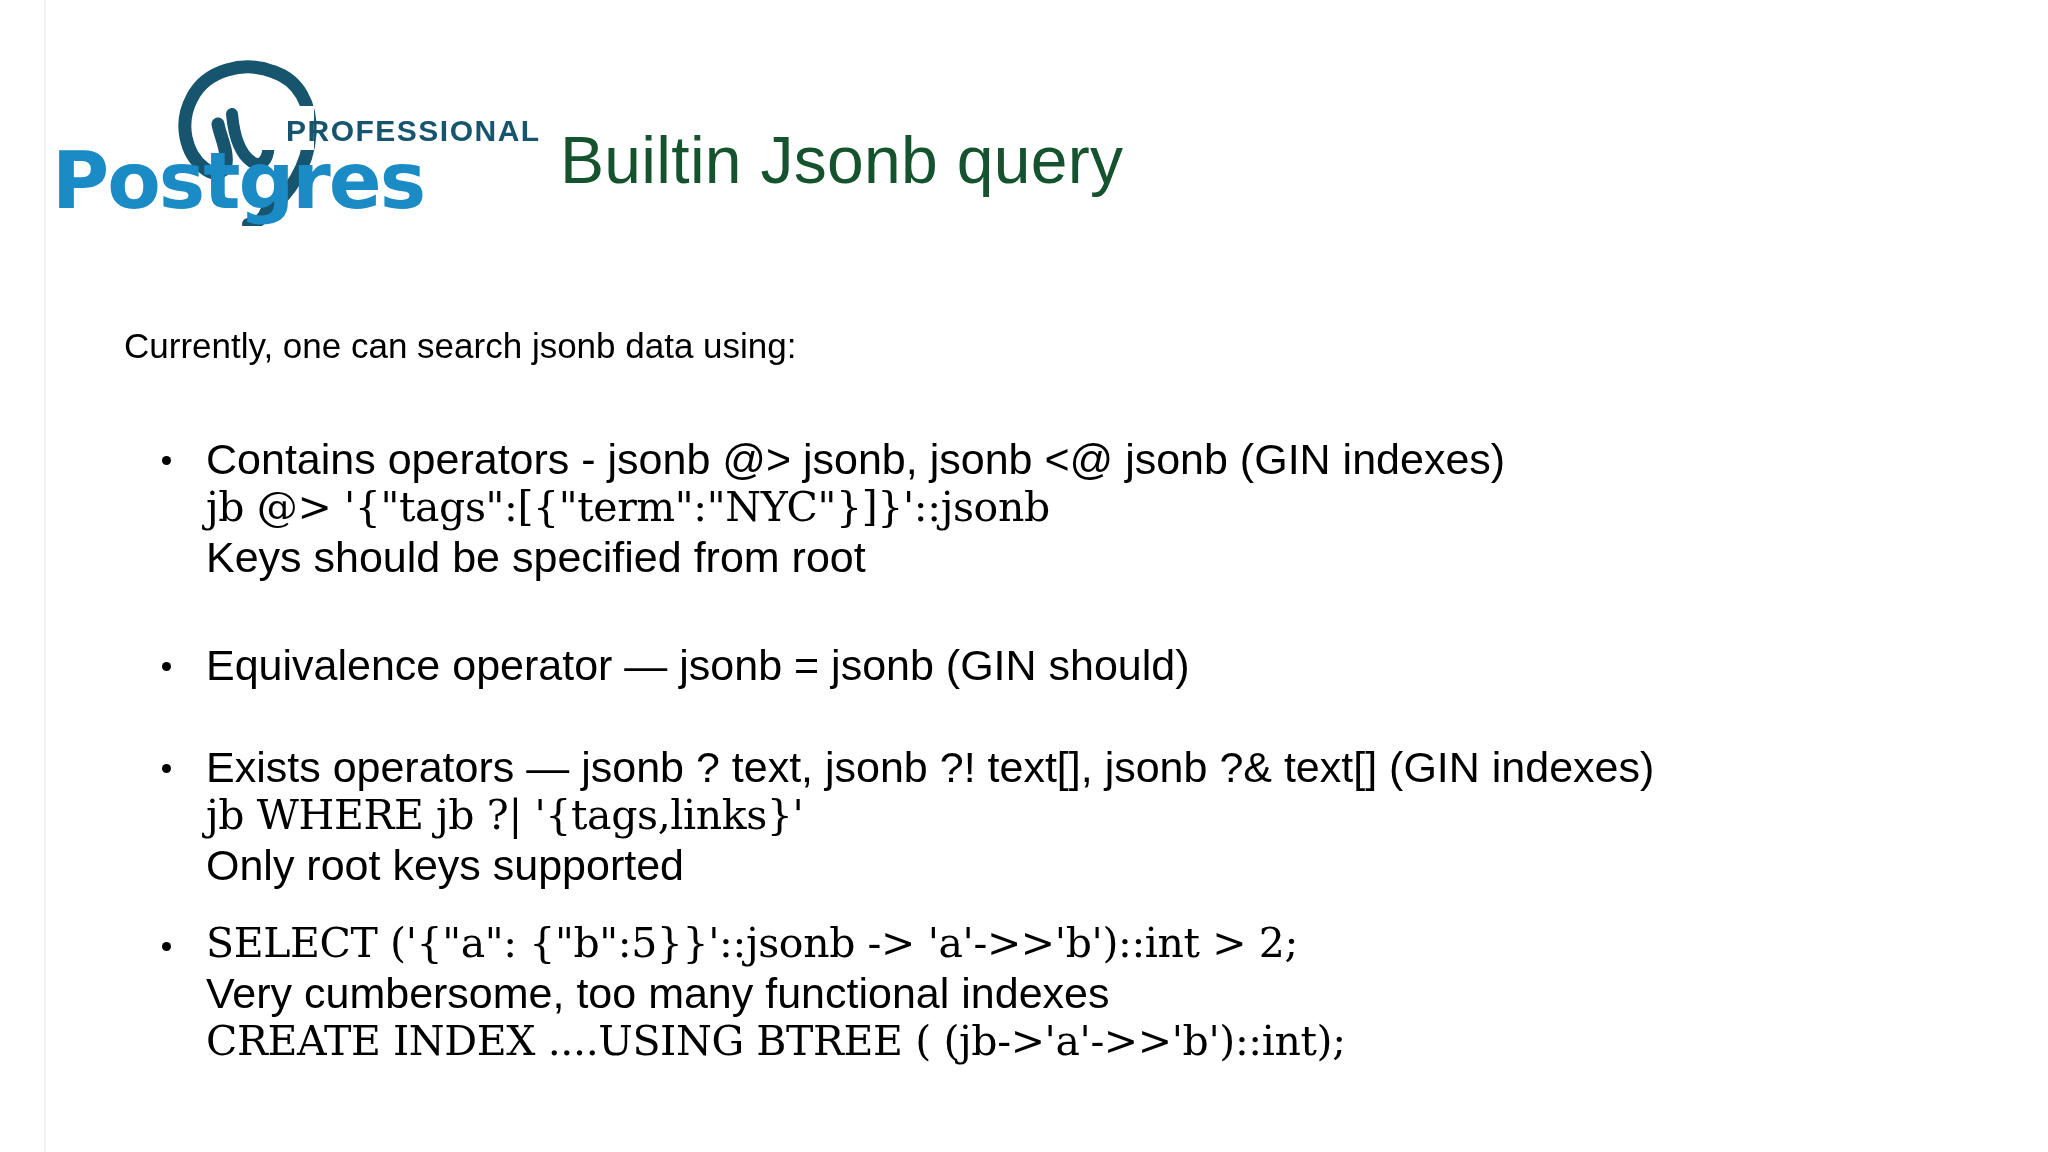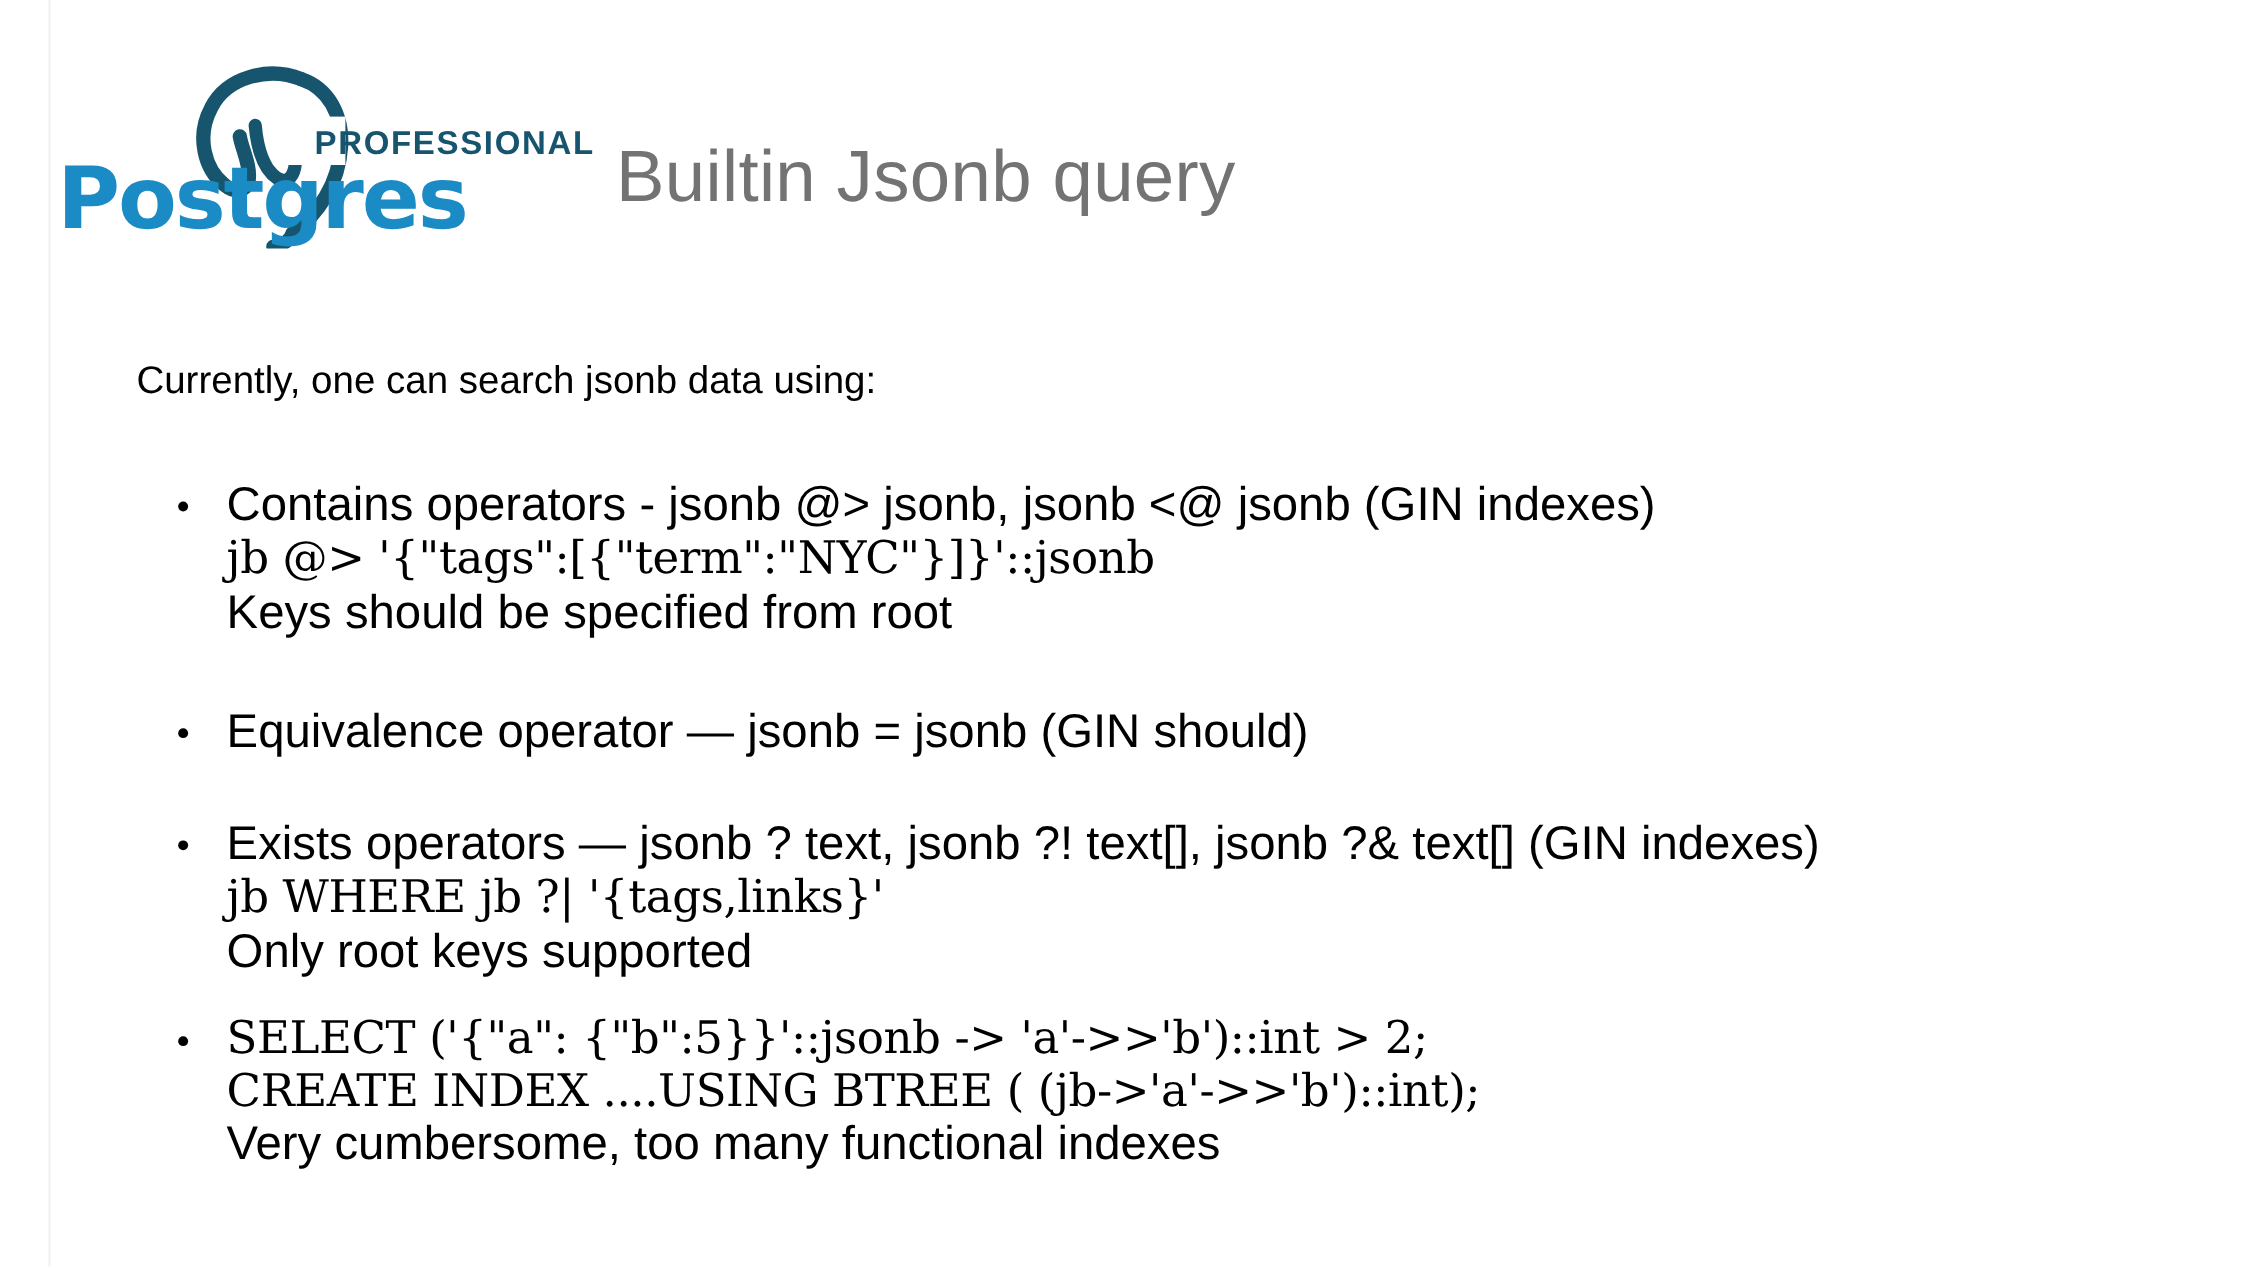--- a/index.html
+++ b/index.html
@@ -88,21 +88,21 @@
   }
 
   
   .slide-title {
     position: absolute;
     left: 560px;
     top: 122px;
     font-family: "Liberation Sans", sans-serif;
     font-size: 66px;
     font-weight: 400;
-    color: #737373;
+    color: #14532d;
     letter-spacing: 0.3px;
     white-space: nowrap;
   }
 
   
   .body-area {
     position: absolute;
     left: 0;
     top: 300px;
     width: 2048px;
@@ -197,19 +197,19 @@
         <div class="bullet">
           <span class="dot"></span>
           <div class="line head">Exists operators — jsonb ? text,  jsonb ?! text[], jsonb ?&amp; text[] (GIN indexes)</div>
           <div class="line mono">jb WHERE jb ?| '{tags,links}'</div>
           <div class="line">Only root keys supported</div>
           <div class="gap-md"></div>
         </div>
         <div class="bullet">
           <span class="dot"></span>
           <div class="line mono">SELECT ('{"a": {"b":5}}'::jsonb -&gt; 'a'-&gt;&gt;'b')::int &gt; 2;</div>
+          <div class="line">Very cumbersome, too many functional indexes</div>
           <div class="line mono">CREATE INDEX ....USING BTREE ( (jb-&gt;'a'-&gt;&gt;'b')::int);</div>
-          <div class="line">Very cumbersome, too many functional indexes</div>
           <div class="gap-md"></div>
         </div>
       </div>
   </div>
 </div>
 
 </body></html>

